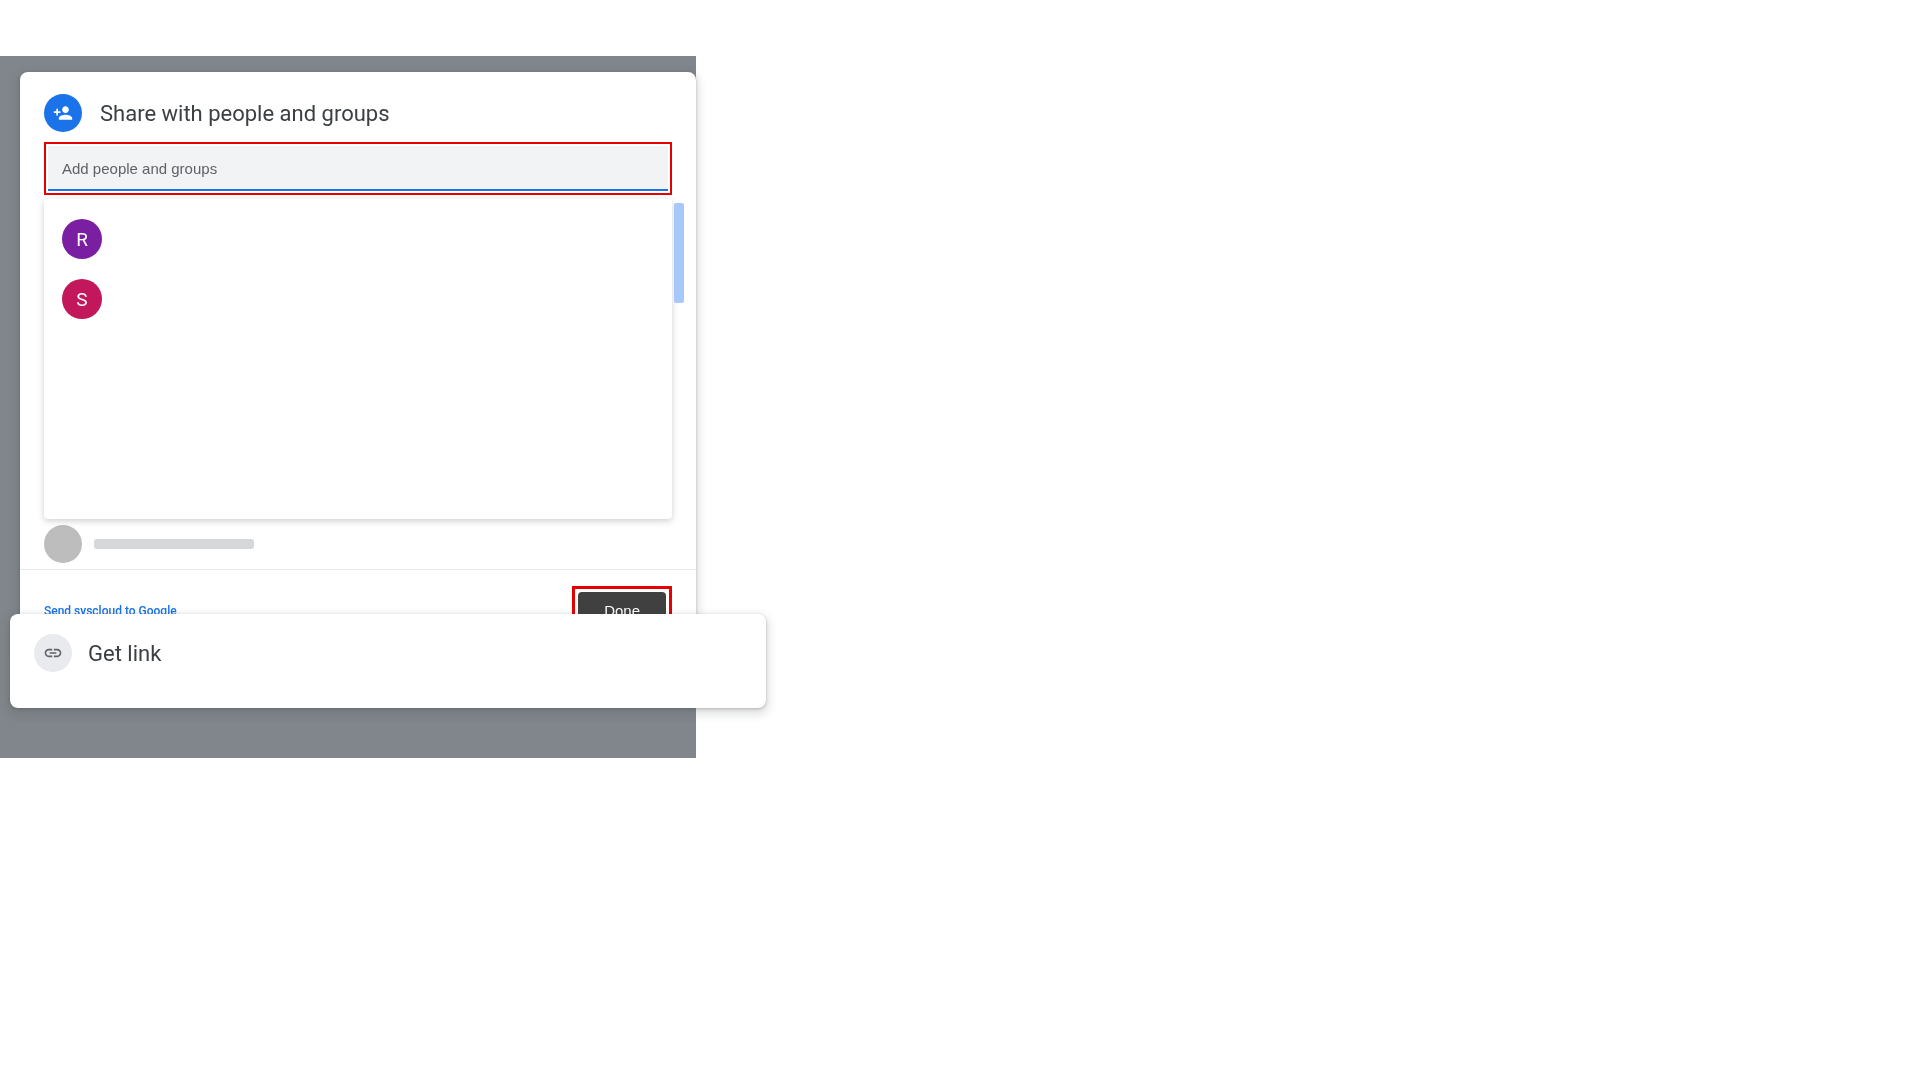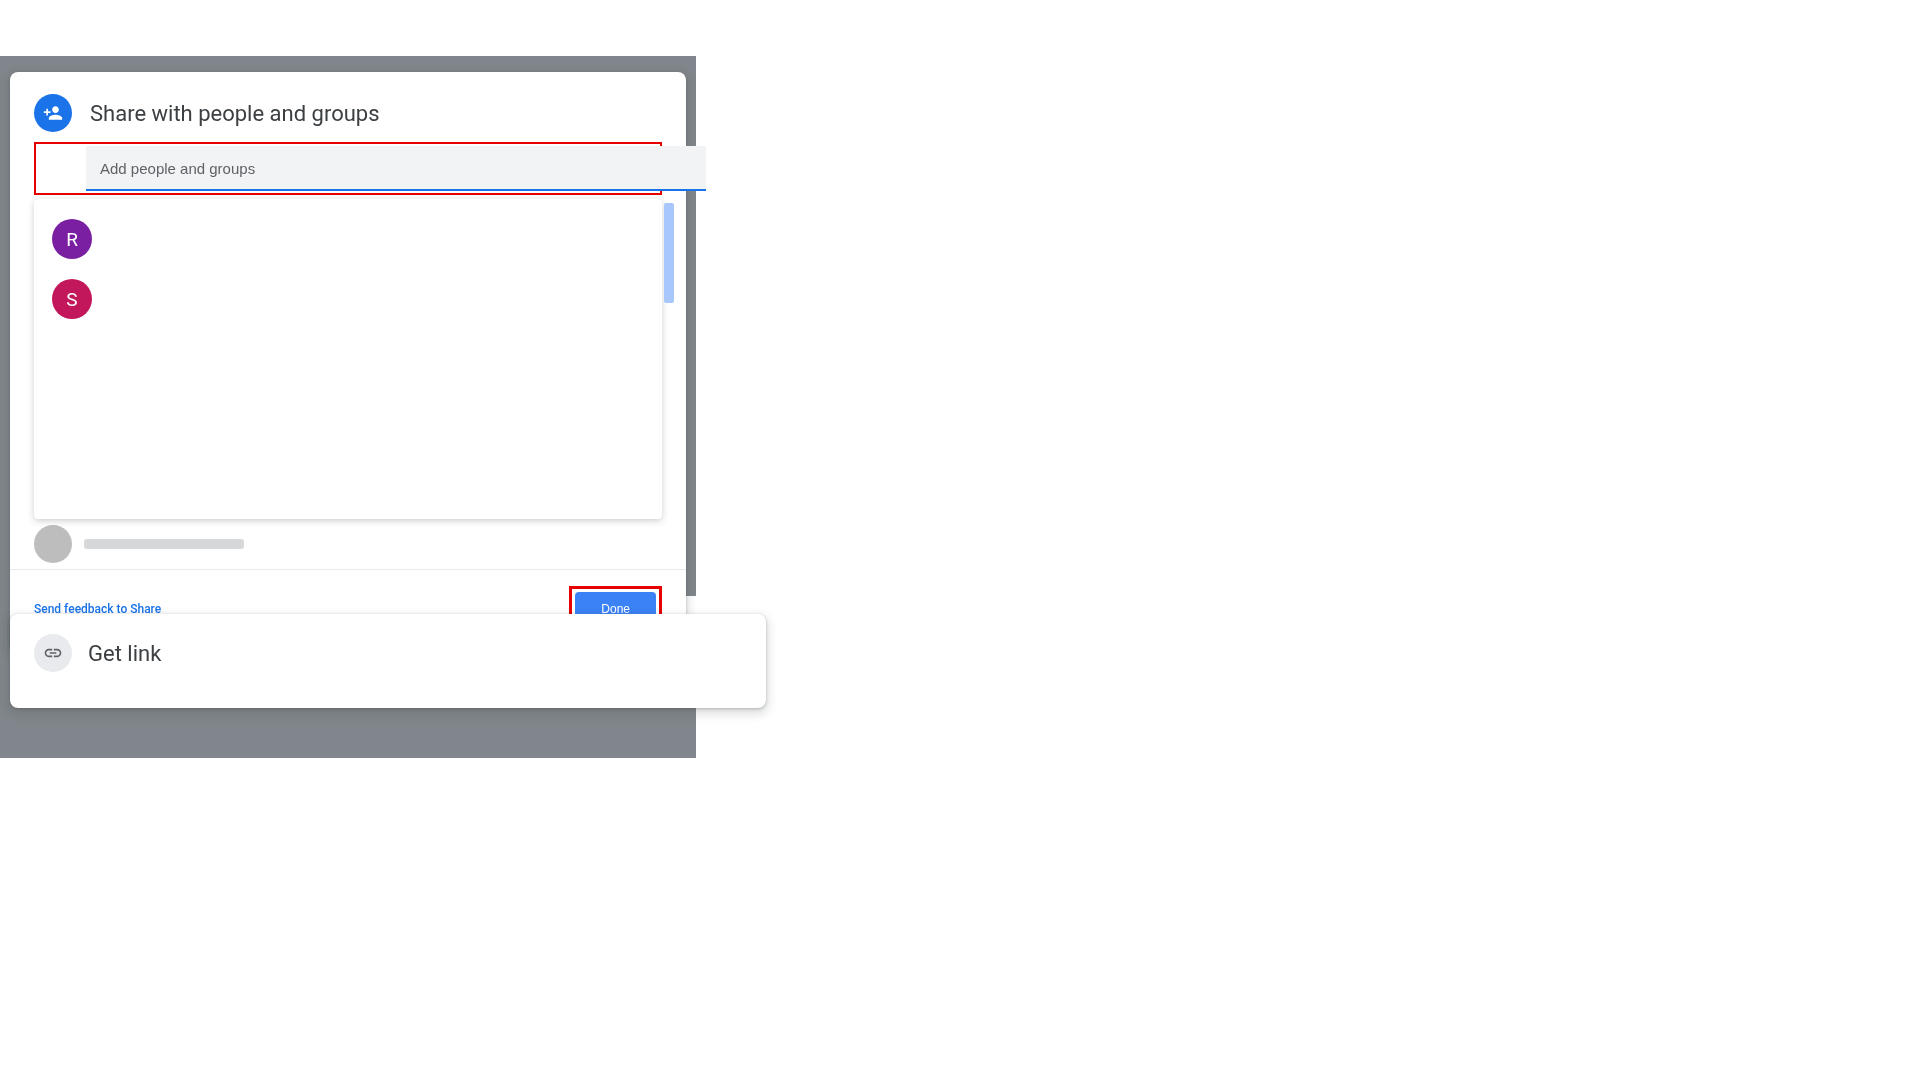--- a/index.html
+++ b/index.html
@@ -28,21 +28,21 @@
     .bg-row .ficon { width: 20px; height: 20px; background: #0f9d58; margin-right: 14px; border-radius:2px;}
     .bg-row .fblue { width: 20px; height: 20px; background: #4285f4; margin-right: 14px; border-radius:2px;}
     .bg-text { font-size: 13px; color: #5f6368; font-weight: 500; text-decoration: line-through #80868b; }
     .share-card, .link-card {
       position: absolute;
       background: #fff;
       border-radius: 8px;
       box-shadow: 0 1px 3px rgba(60,64,67,.3), 0 4px 8px 3px rgba(60,64,67,.15);
     }
     .share-card {
-      left: 10px; top: 72px;
+      left: 20px; top: 72px;
       width: 676px;
       padding-bottom: 0;
     }
     .share-header {
       display: flex;
       align-items: center;
       padding: 22px 24px 10px 24px;
     }
     .share-icon-circle {
       width: 38px; height: 38px;
@@ -61,21 +61,20 @@
     }
     .add-input {
       width: 100%;
       background: #f1f3f4;
       border: none;
       border-bottom: 2px solid #1a73e8;
       font-size: 15px;
       color: #5f6368;
       padding: 14px 14px 12px 14px;
       outline: none;
-      margin-left: 48px;
     }
     .add-input::placeholder { color: #5f6368; }
     .suggestion-dropdown {
       position: relative;
       margin: 0 24px 0 24px;
       background: #fff;
       box-shadow: 0 2px 6px rgba(60,64,67,.25);
       border-radius: 4px;
       min-height: 320px;
       padding: 10px 0;
@@ -114,23 +113,23 @@
     .share-footer {
       border-top: 1px solid #e8eaed;
       display: flex; align-items: center; justify-content: space-between;
       padding: 16px 24px 18px 24px;
     }
     .feedback-link {
       color: #1a73e8; font-size: 12px; text-decoration: underline; font-weight:500;
     }
     .done-highlight { border: 3px solid #e60000; padding: 3px; }
     .done-btn {
-      background: #3b82f6; color: #fff;
+      background: #404040; color: #fff;
       border: none; border-radius: 4px;
-      font-size: 12px; font-weight: 500;
+      font-size: 15px; font-weight: 500;
       padding: 10px 26px;
       cursor: pointer;
     }
     .link-card {
       left: 10px; top: 614px;
       width: 756px;
       padding: 20px 24px 22px 24px;
     }
     .link-header { display: flex; align-items: center; margin-bottom: 14px; }
     .link-icon-circle {
@@ -182,21 +181,21 @@
     </div>
     <div class="scroll-thumb"></div>
   </div>
 
   <div class="obscured-row">
     <div class="obscured-av"></div>
     <div class="blur-text"></div>
   </div>
 
   <div class="share-footer">
-    <a class="feedback-link">Send feedback to Share</a>
+    <a class="feedback-link">Send syscloud to Google</a>
     <div class="done-highlight">
       <button class="done-btn">Done</button>
     </div>
   </div>
 </div>
 
 <div class="link-card">
   <div class="link-header">
     <div class="link-icon-circle">
       <svg width="20" height="20" viewBox="0 0 24 24" fill="#5f6368">

